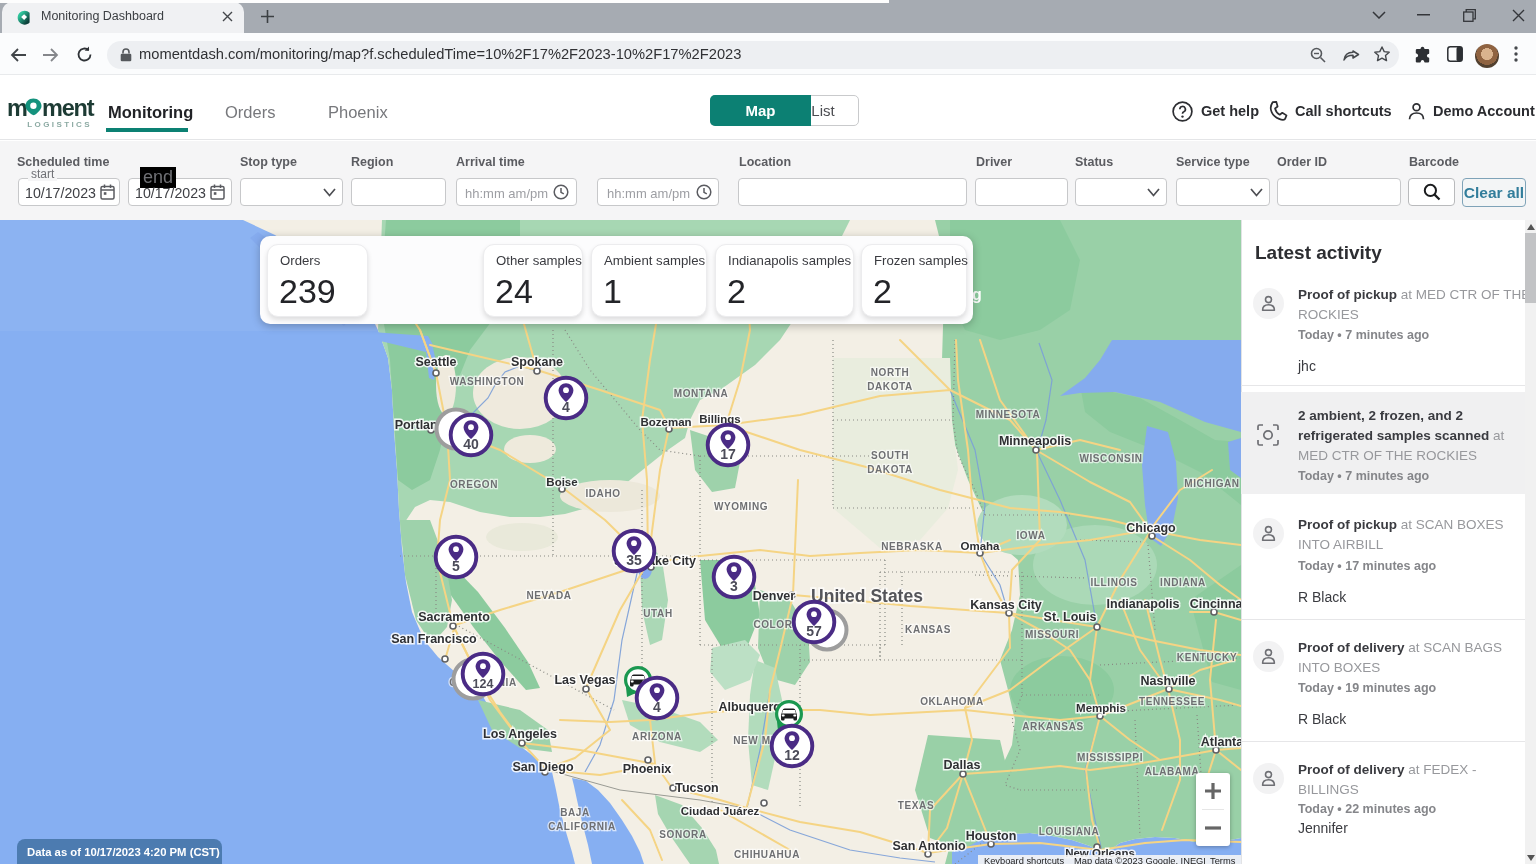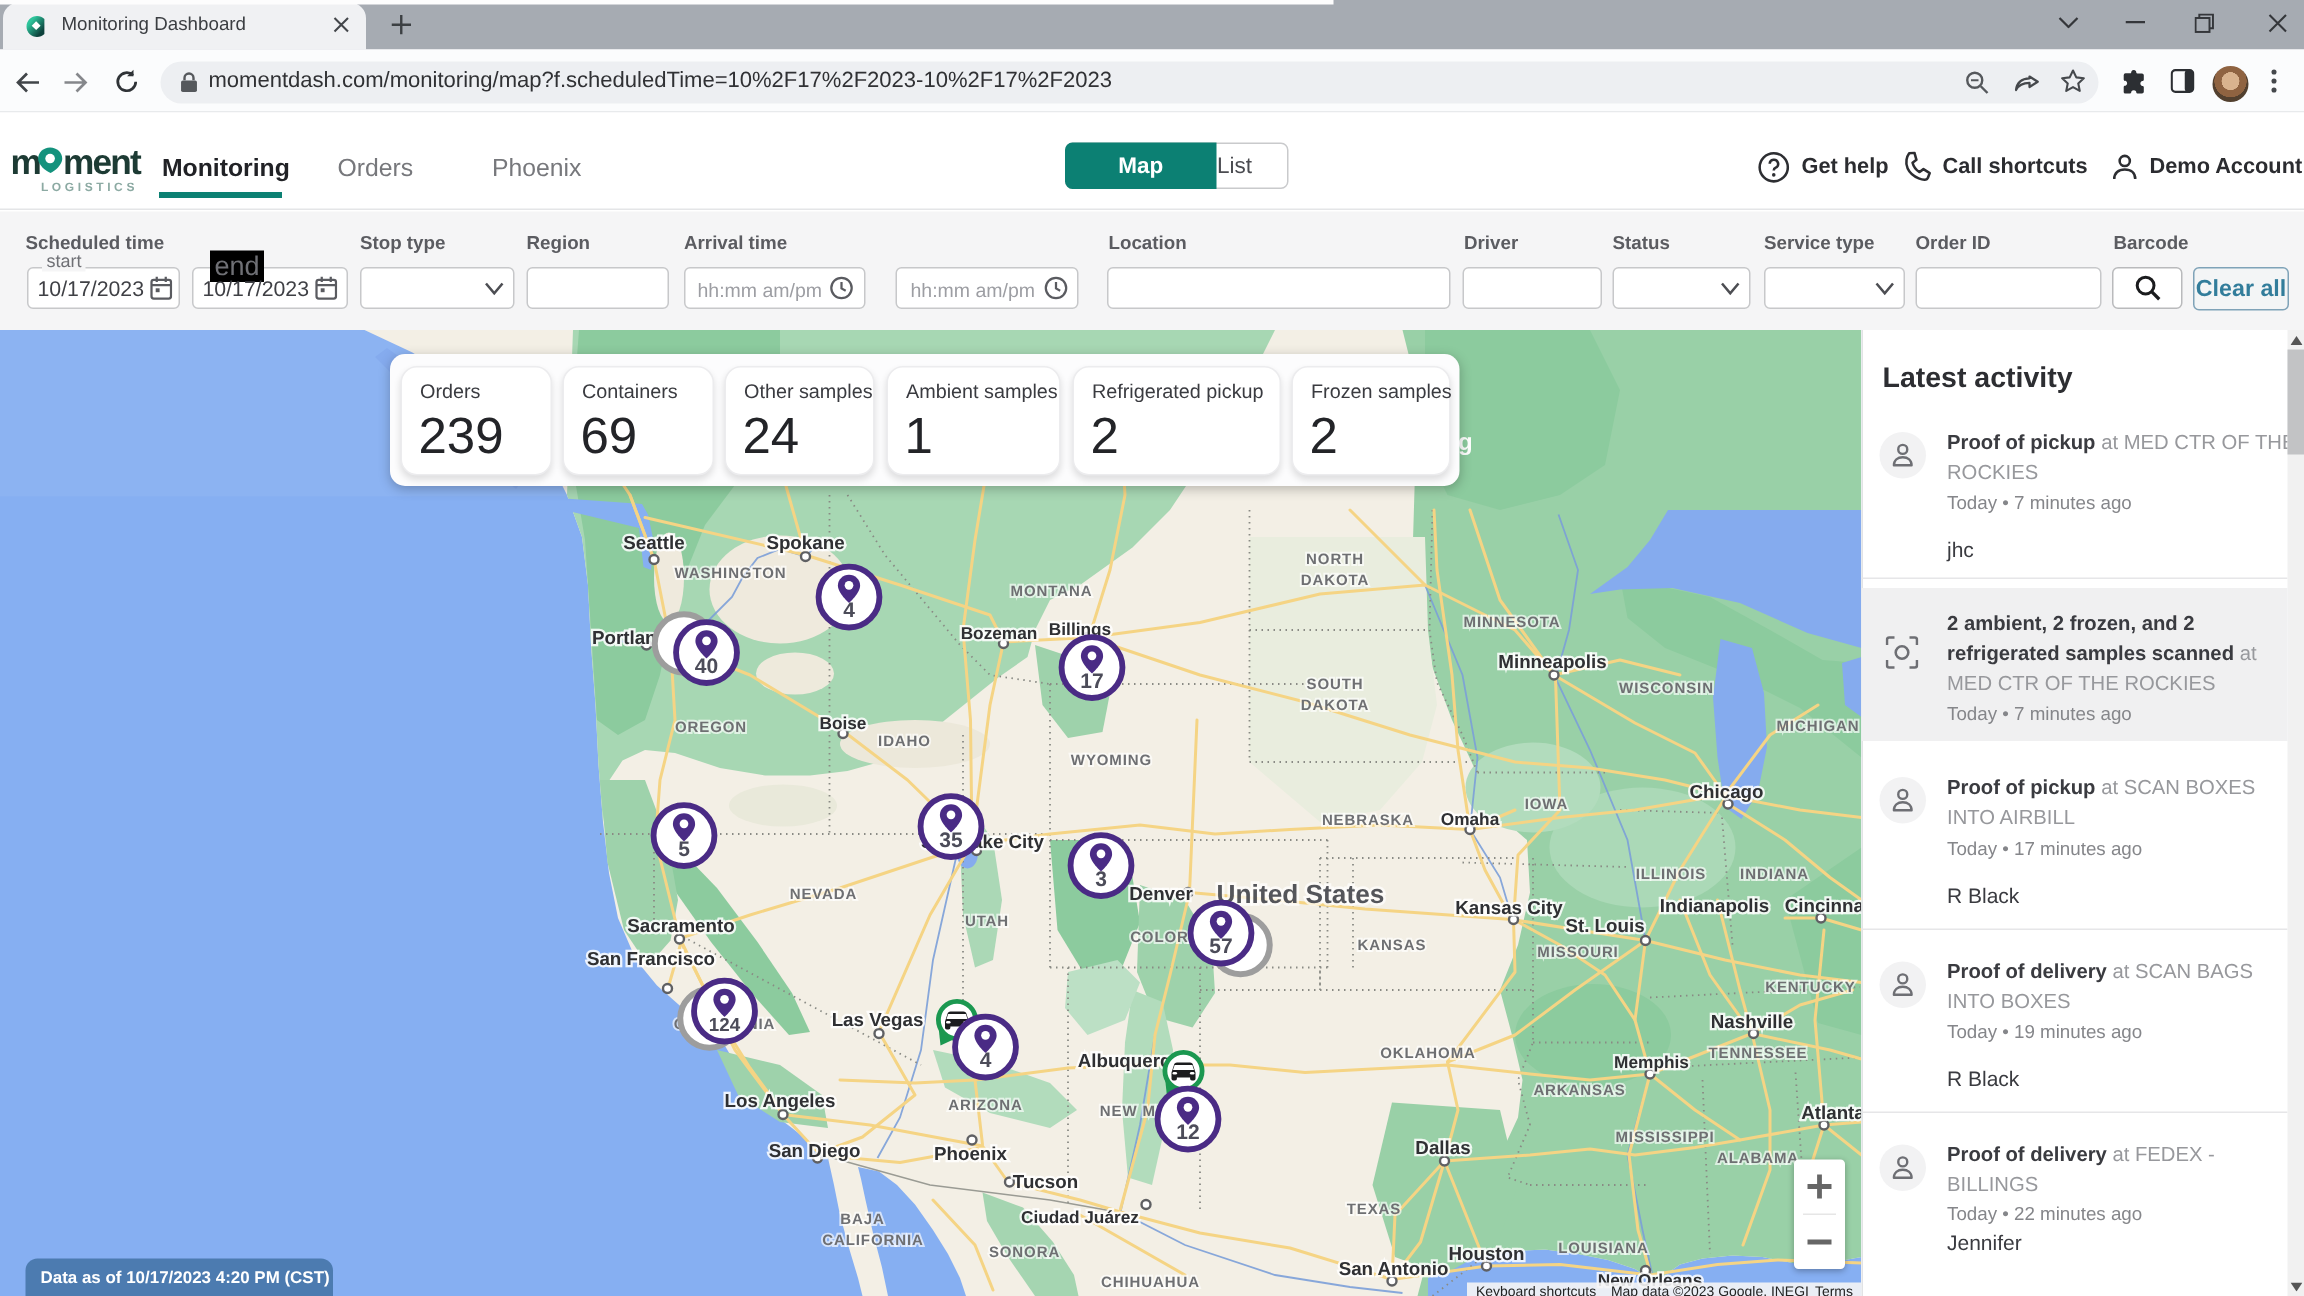--- a/index.html
+++ b/index.html
@@ -22,21 +22,21 @@
   #stats { position:absolute; left:260px; top:236px; width:713px; height:88px; background:#fcfcfd; border-radius:10px; box-shadow:0 2px 8px rgba(0,0,0,.25); }
   .card { position:absolute; top:8px; height:73px; background:#fff; border:1px solid #ececee; border-radius:11px; box-shadow:0 3px 5px rgba(0,0,0,.12); }
   .card .lbl { position:absolute; left:12px; top:8px; font-size:13.2px; color:#3a3b40; white-space:nowrap; }
   .card .num { position:absolute; left:11px; top:27px; font-size:34px; color:#232428; }
   
   #sidebar { position:absolute; left:1241px; top:220px; width:284px; height:644px; background:#fff; border-left:1px solid #e2e3e5; }
   #scroll { position:absolute; left:1525px; top:220px; width:11px; height:644px; background:#f1f1f1; }
   .sb-title { position:absolute; font-weight:bold; color:#2d2e32; }
   .itt { position:absolute; left:57px; font-size:13.5px; line-height:20px; color:#97989c; white-space:nowrap; }
   .itt b { color:#3a3b40; }
-  .meta { position:absolute; left:57px; font-size:12.5px; color:#85868a; }
+  .meta { position:absolute; left:57px; font-size:12.5px; color:#85868a;font-weight:bold; }
   .name { position:absolute; left:57px; font-size:14px; color:#3a3b40; }
   .icirc { position:absolute; left:12px; width:31px; height:31px; border-radius:50%; background:#f2f2f3; }
   .divid { position:absolute; left:0; width:284px; height:1px; background:#e6e6e8; }
 </style>
 </head>
 <body>
 
 <div id="tabstrip"></div>
 <div id="tab"></div>
 <div id="topwhite"></div>
@@ -550,34 +550,30 @@
 <div class="abs" style="left:978px;top:855px;width:263px;height:9px;background:rgba(245,245,245,.9)"></div>
 <div class="abs" style="left:984px;top:856px;font-size:9.3px;color:#222">Keyboard shortcuts</div>
 <div class="abs" style="left:1074px;top:856px;font-size:9.3px;color:#222">Map data ©2023 Google, INEGI</div>
 <div class="abs" style="left:1210px;top:856px;font-size:9.3px;color:#222">Terms</div>
 
 <div id="stats">
 <div class="card" style="left:7px;width:101px">
       <div class="lbl">Orders</div>
       <div class="num">239</div>
     </div>
-<div class="card" style="left:115px;width:101px">
-      <div class="lbl">Containers</div>
-      <div class="num">69</div>
-    </div>
 <div class="card" style="left:223px;width:100px">
       <div class="lbl">Other samples</div>
       <div class="num">24</div>
     </div>
 <div class="card" style="left:331px;width:116px">
       <div class="lbl">Ambient samples</div>
       <div class="num">1</div>
     </div>
 <div class="card" style="left:455px;width:139px">
-      <div class="lbl">Refrigerated pickup</div>
+      <div class="lbl">Indianapolis samples</div>
       <div class="num">2</div>
     </div>
 <div class="card" style="left:601px;width:106px">
       <div class="lbl">Frozen samples</div>
       <div class="num">2</div>
     </div>
 </div>
 
 <div id="sidebar"></div>
 <div class="sb-title" style="left:1255px;top:242px;font-size:19px">Latest activity</div>

